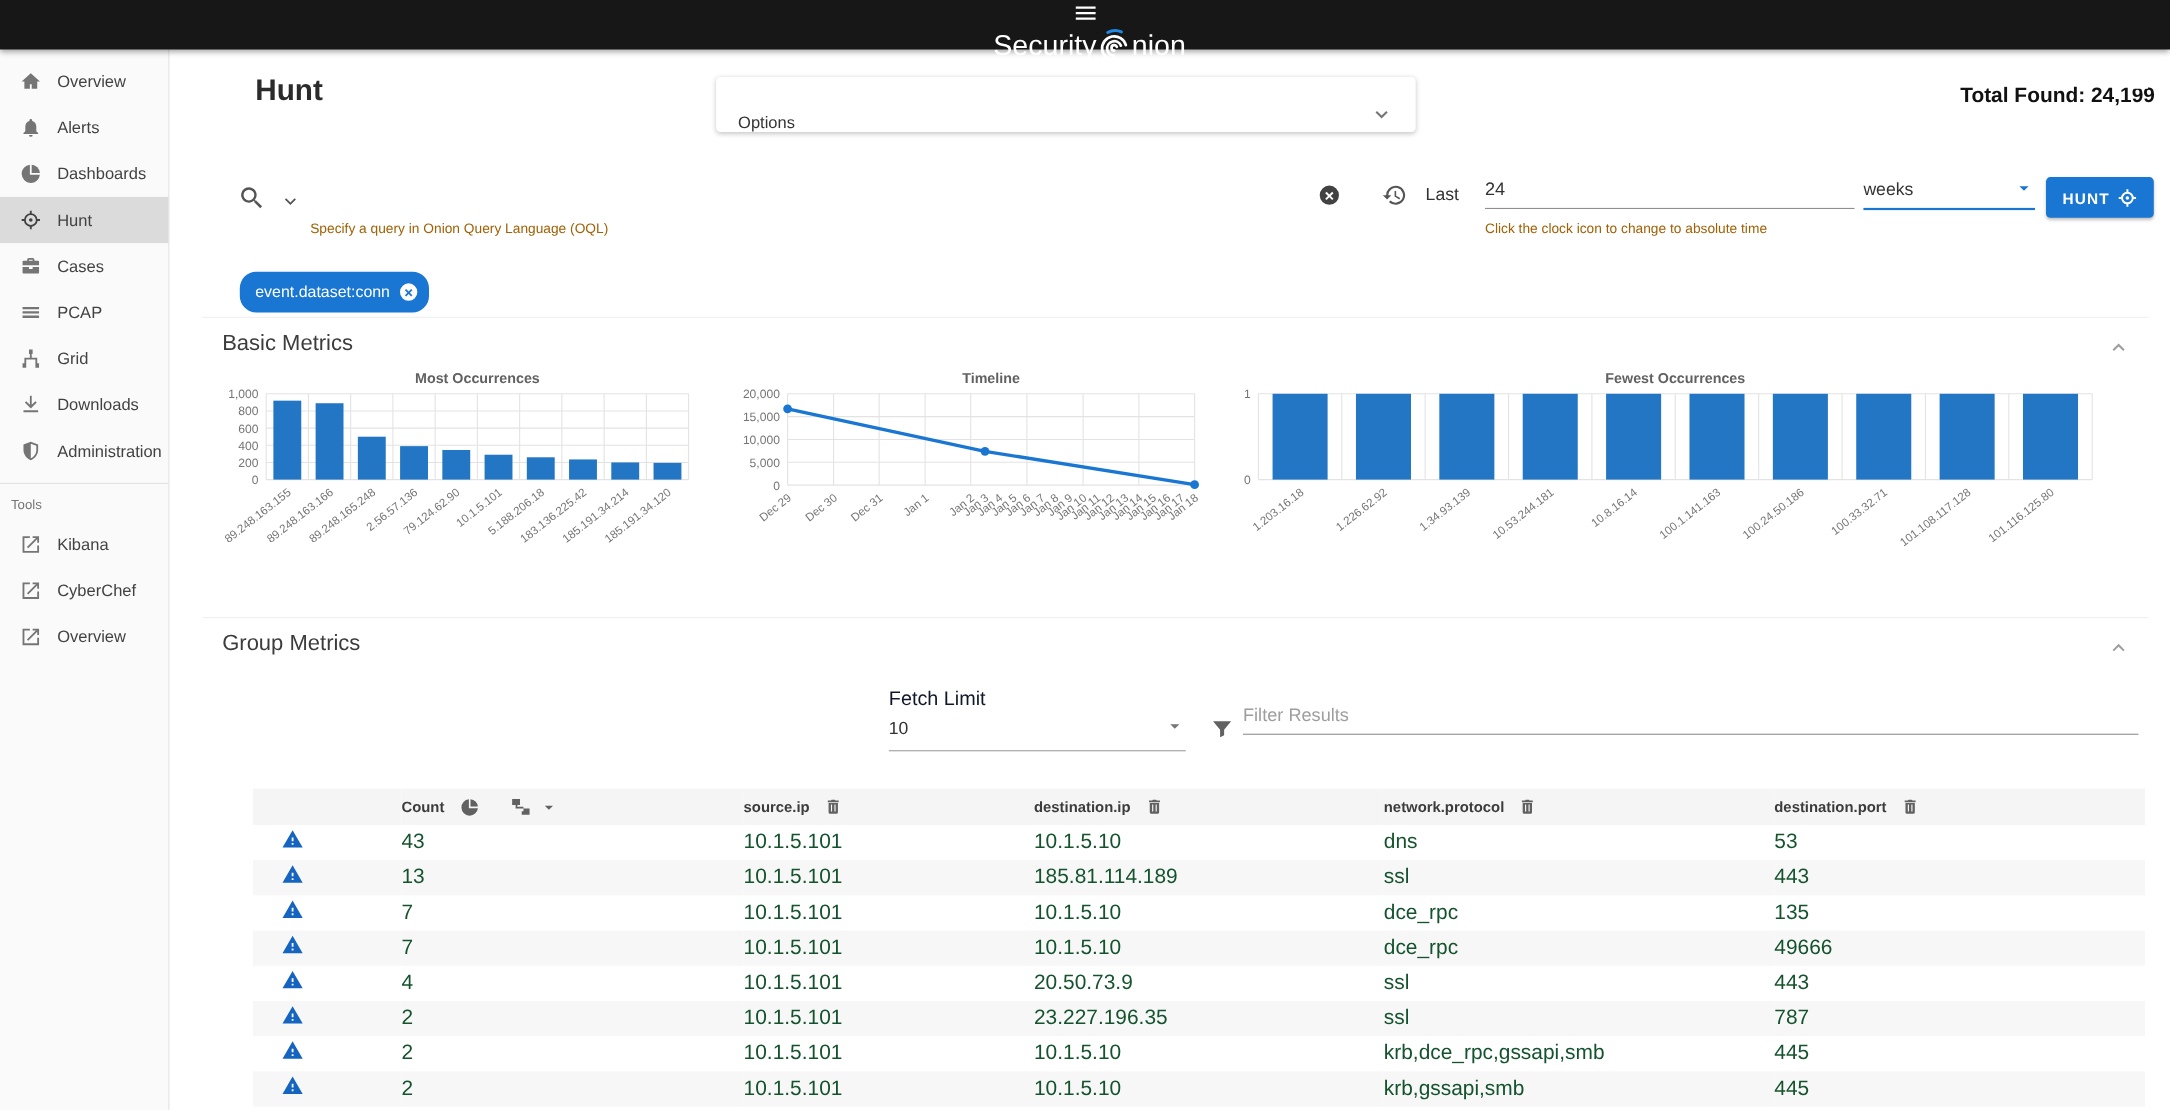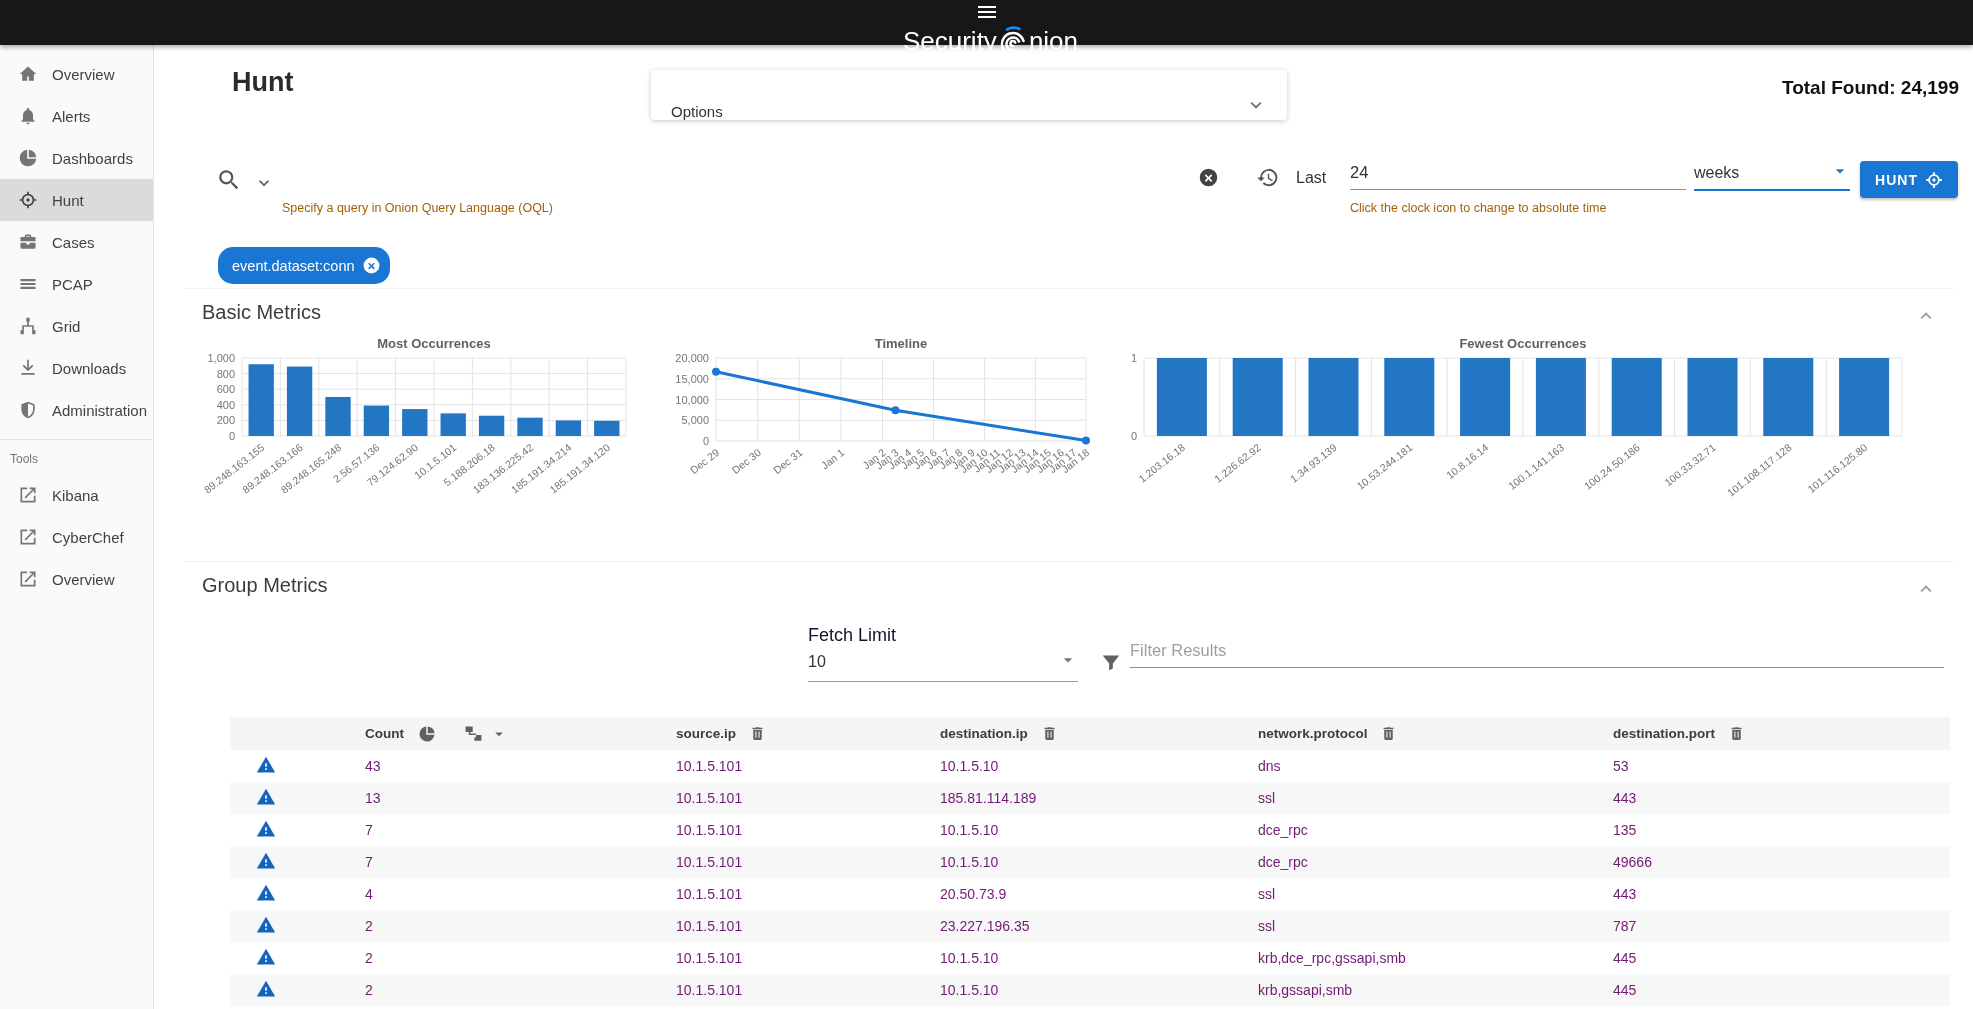--- a/index.html
+++ b/index.html
@@ -89,21 +89,21 @@
   .fetch-value .chev { margin-left:auto; color:#757575; }
   .funnel-icon { position:absolute; left:916px; top:26px; color:#616161; }
   .filter-input { position:absolute; left:946px; top:10px; width:814px; }
   .filter-input::placeholder { color:#9e9e9e; }
 
   
   #group-table { border-collapse:collapse; width:1720px; margin-left:46px; table-layout:fixed; }
   #group-table thead tr { background:#f5f5f5; }
   #group-table th { height:33px; text-align:left; font-size:13.5px; font-weight:bold; color:#3c3c3c;
     vertical-align:middle; }
-  #group-table td { height:32px; font-size:14px; color:#701a75; vertical-align:middle; }
+  #group-table td { height:32px; font-size:19px; color:#14532d; vertical-align:middle; }
   #group-table tr.alt { background:#f7f7f7; }
   .warncell { padding-left:26px; }
   .warnbtn { display:inline-flex; cursor:pointer; }
   .hic { display:inline-block; vertical-align:middle; color:#616161; cursor:pointer; }
   .hic svg { display:block; }
   .thlabel { vertical-align:middle; cursor:pointer; }
 </style>
 </head>
 <body>
 

